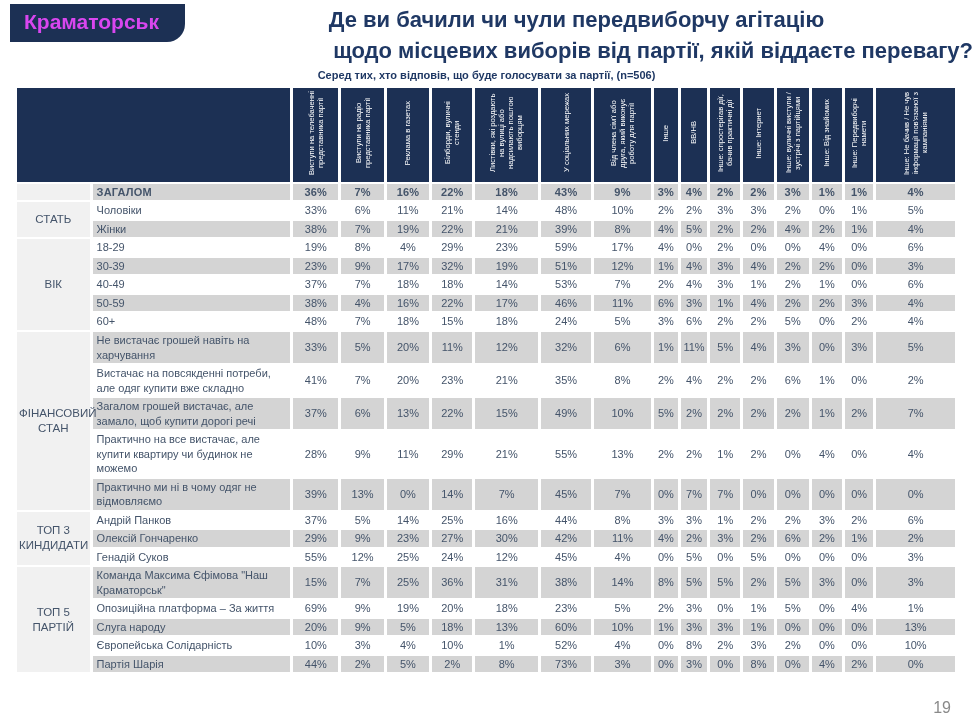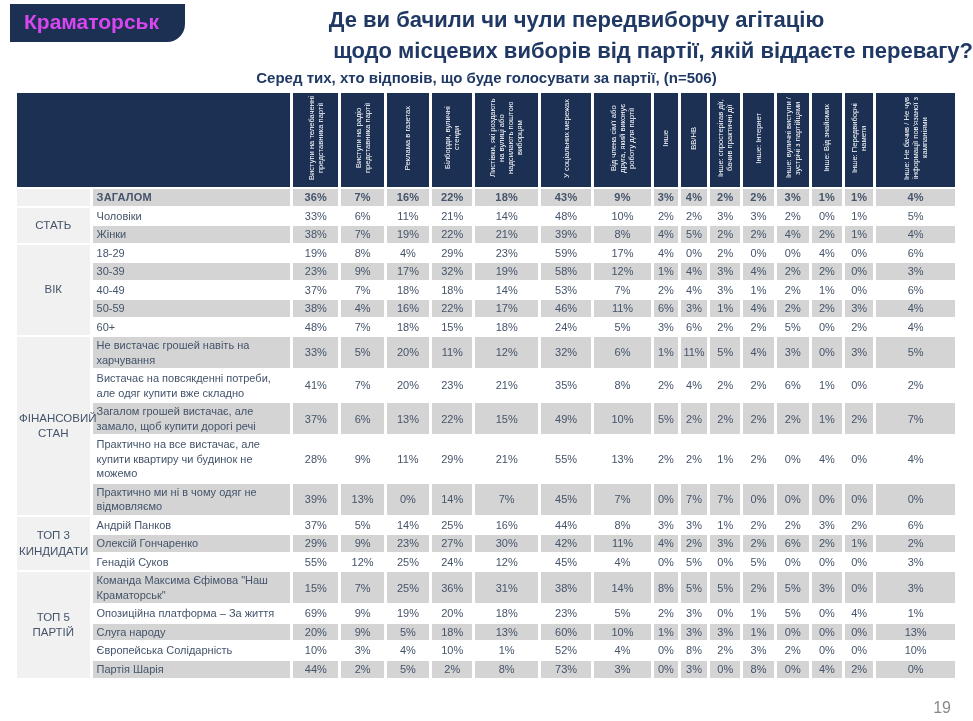--- a/index.html
+++ b/index.html
@@ -10,21 +10,21 @@
   html,body{width:973px; height:721px; overflow:hidden; background:#fff;
     font-family:"Liberation Sans", sans-serif;}
   .page{position:relative; width:973px; height:721px; background:#fff;}
 
   .badge{position:absolute; left:10px; top:4px; background:var(--navy); color:#d946ef;
     font-size:21px; font-weight:bold; padding:6px 26px 8px 14px;
     border-bottom-right-radius:18px;}
   .titleblock{padding-top:4px; text-align:center; color:var(--title); font-weight:bold;}
   .title-l1{display:block; font-size:22px; padding-left:180px; line-height:1.45;}
   .title-l2{display:block; font-size:22px; line-height:1.35;text-align:right;}
-  .subtitle{display:block; font-size:15px; margin-top:2px; line-height:1.3;}
+  .subtitle{display:block; font-size:11px; margin-top:2px; line-height:1.3;}
 
   table{border-collapse:separate; border-spacing:3px 2px; table-layout:fixed;
     margin:4px 0 0 14px; width:944px; background:#fff;}
   thead th{background:var(--navy); height:90px; vertical-align:middle; text-align:center;
     font-weight:normal; padding:2px 0;}
   thead th.corner{background:var(--navy);}
   .rot{display:inline-block; writing-mode:vertical-rl; transform:rotate(180deg);
     color:#fff; font-size:7.6px; line-height:1.2; max-height:86px; white-space:normal;
     text-align:center;}
   tbody td{color:var(--cell-text); font-size:11px; line-height:1.32; vertical-align:middle;}
@@ -165,21 +165,21 @@
           <td class="data">0%</td>
           <td class="data">6%</td>
         </tr>
         <tr class="stripe-g">
           <td class="rlabel">30-39</td>
           <td class="data">23%</td>
           <td class="data">9%</td>
           <td class="data">17%</td>
           <td class="data">32%</td>
           <td class="data">19%</td>
-          <td class="data">58%</td>
+          <td class="data">51%</td>
           <td class="data">12%</td>
           <td class="data">1%</td>
           <td class="data">4%</td>
           <td class="data">3%</td>
           <td class="data">4%</td>
           <td class="data">2%</td>
           <td class="data">2%</td>
           <td class="data">0%</td>
           <td class="data">3%</td>
         </tr>

